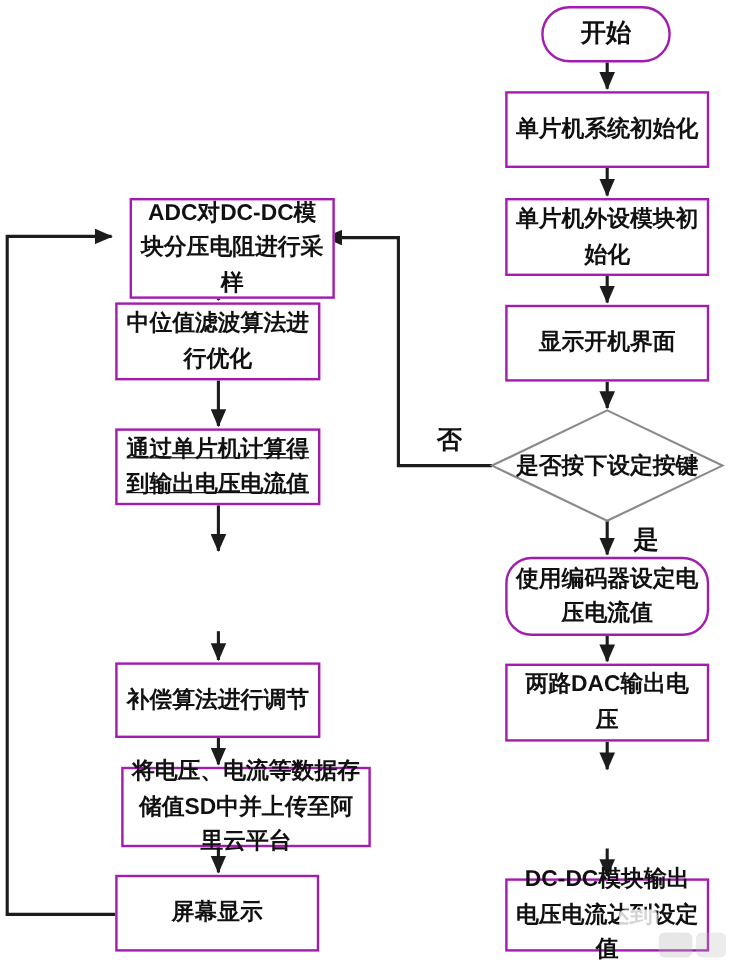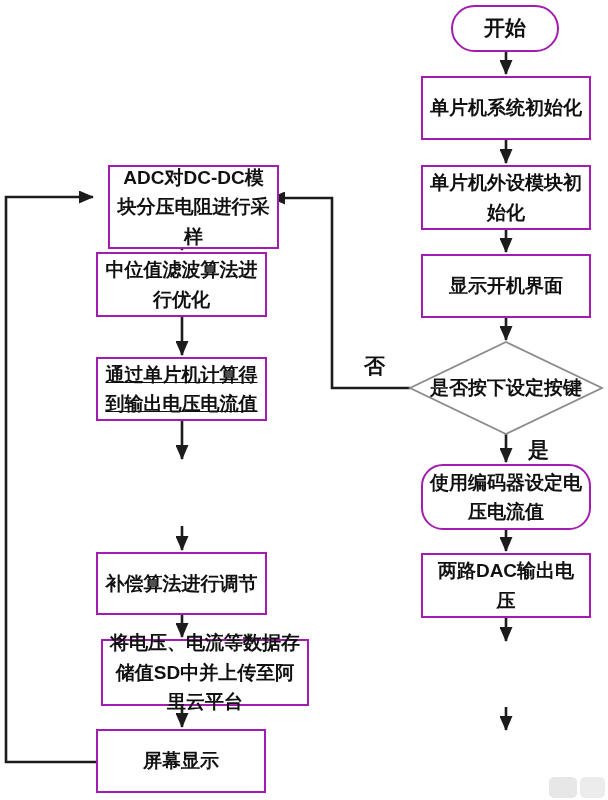--- a/index.html
+++ b/index.html
@@ -72,20 +72,21 @@
 
   <div class="edge-label" style="left:364px;top:352px;">否</div>
 
   <div class="edge-label" style="left:528px;top:436px;">是</div>
 
   <div class="node" style="left:421px;top:464px;width:170px;height:66px;border-radius:22px;">使用编码器设定电压电流值</div>
 
   <div class="node" style="left:421px;top:553px;width:170px;height:65px;">两路DAC输出电压</div>
 
 
+  <div class="node" style="left:421px;top:732px;width:170px;height:61px;">DC-DC模块输出电压电流达到设定值</div>
 
   <div class="node" style="left:96px;top:165px;width:171px;height:84px;margin-left:12px;">ADC对DC-DC模块分压电阻进行采样</div>
 
   <div class="node" style="left:96px;top:252px;width:171px;height:65px;">中位值滤波算法进行优化</div>
 
   <div class="node" style="left:96px;top:357px;width:171px;height:64px;text-decoration:underline;">通过单片机计算得到输出电压电流值</div>
 
 
   <div class="node" style="left:96px;top:552px;width:171px;height:63px;">补偿算法进行调节</div>
 

